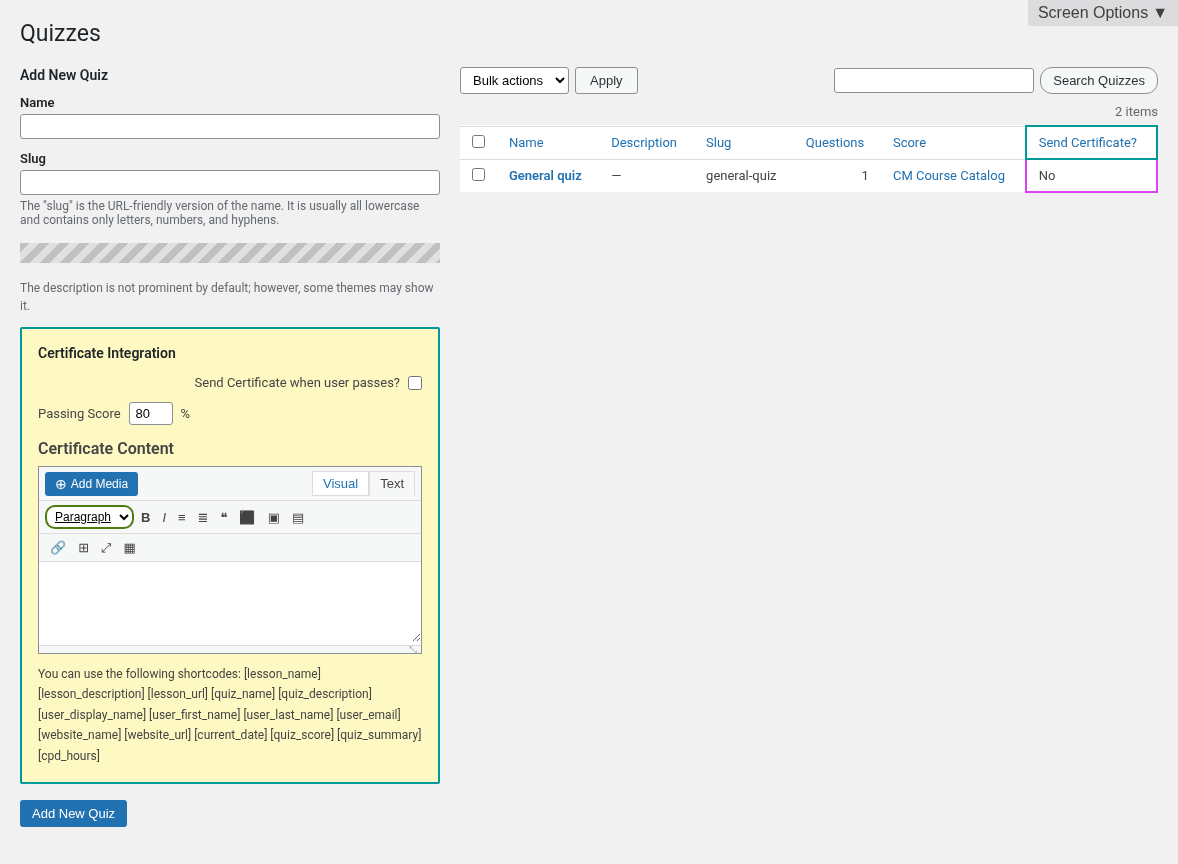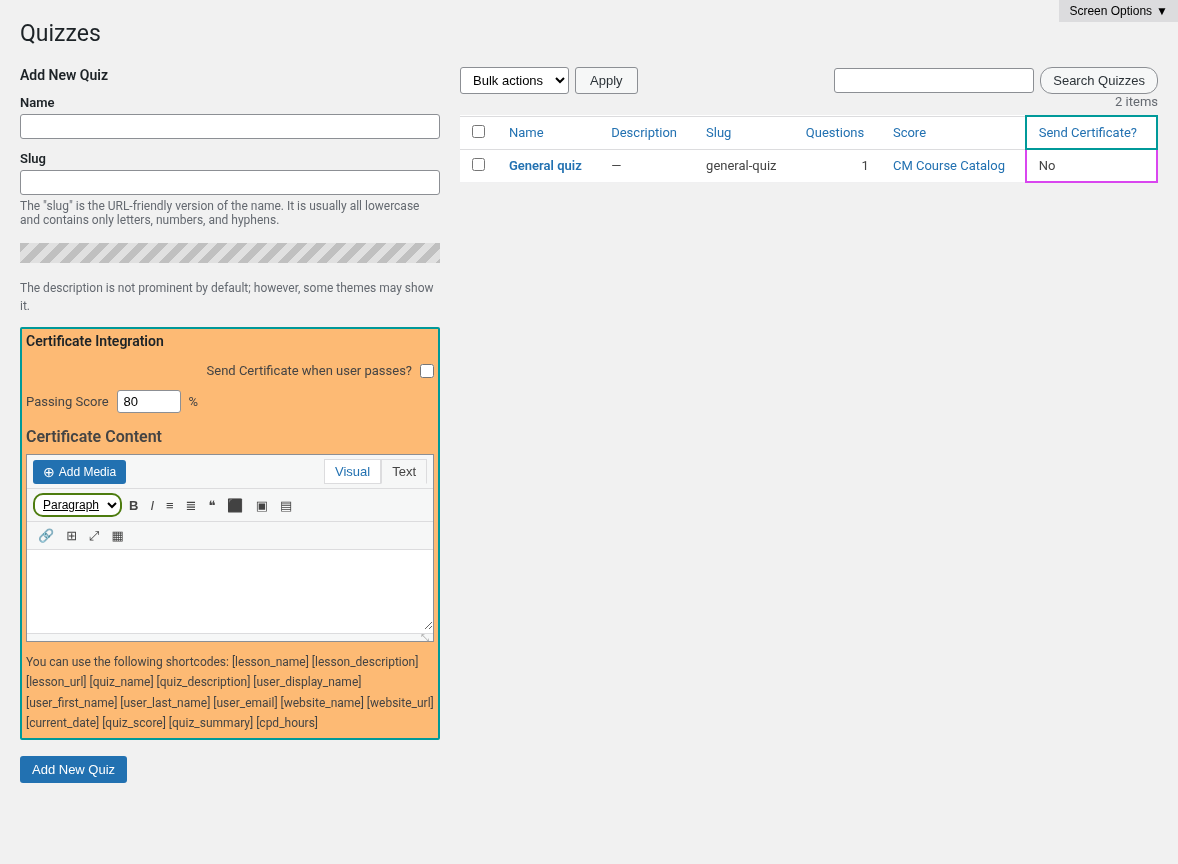--- a/index.html
+++ b/index.html
@@ -2,49 +2,49 @@
 <html><head>
   <meta charset="utf-8">
   <style>
     * { box-sizing: border-box; margin: 0; padding: 0; }
     body { font-family: -apple-system, BlinkMacSystemFont, "Segoe UI", Roboto, sans-serif; font-size: 13px; background: #f1f1f1; color: #444; }
     
     .admin-wrap { padding: 20px 20px 20px 20px; background: #f1f1f1; min-height: 864px; position: relative; }
     
     
     .screen-options-bar { position: absolute; top: 0; right: 0; background: #f1f1f1; }
-    .screen-options-btn { background: #dcdcde; border: none; padding: 4px 10px; font-size: 12px; color: #000000; cursor: pointer; display: flex; align-items: center; gap: 4px; }
+    .screen-options-btn { background: #dcdcde; border: none; padding: 4px 10px; font-size: 16px; color: #404040; cursor: pointer; display: flex; align-items: center; gap: 4px; }
     
     
     .page-title { font-size: 23px; font-weight: 400; color: #1d2327; margin-bottom: 20px; }
     
     .main-layout { display: flex; gap: 20px; }
     
     
     .left-col { width: 420px; flex-shrink: 0; }
     
     .add-new-quiz-title { font-size: 14px; font-weight: 600; color: #1d2327; margin-bottom: 12px; }
     
     .form-field { margin-bottom: 12px; }
     .form-label { display: block; font-weight: 600; font-size: 13px; margin-bottom: 4px; color: #1d2327; }
     .form-input { width: 100%; padding: 4px 8px; border: 1px solid #8c8f94; border-radius: 3px; font-size: 13px; color: #2c3338; background: #fff; }
     .form-hint { font-size: 12px; color: #646970; margin-top: 4px; }
     
     .description-hint { font-size: 12px; color: #646970; margin-bottom: 12px; line-height: 1.5; }
     
     
-    .cert-box { border: 2px solid #009999; background: #fdba74; padding: 4px; border-radius: 2px; }
+    .cert-box { border: 2px solid #009999; background: #fef9c3; padding: 16px; border-radius: 2px; }
     .cert-title { font-size: 14px; font-weight: 600; color: #1d2327; margin-bottom: 14px; }
     
     .cert-row { display: flex; align-items: center; gap: 8px; margin-bottom: 12px; font-size: 13px; justify-content: flex-end; }
     .cert-checkbox { width: 14px; height: 14px; cursor: pointer; }
     
     .passing-score-row { display: flex; align-items: center; gap: 8px; margin-bottom: 14px; font-size: 13px; }
     .passing-score-label { font-weight: normal; }
-    .passing-score-input { width: 64px; padding: 3px 6px; border: 1px solid #8c8f94; border-radius: 3px; font-size: 13px; }
+    .passing-score-input { width: 44px; padding: 3px 6px; border: 1px solid #8c8f94; border-radius: 3px; font-size: 13px; }
     .percent-label { font-size: 13px; }
     
     .cert-content-label { font-weight: 600; font-size: 16px; margin-bottom: 8px; display: block; }
     
     
     .editor-area { border: 1px solid #8c8f94; background: #fff; }
     .editor-top-bar { display: flex; justify-content: space-between; align-items: center; padding: 4px 6px; background: #f6f7f7; border-bottom: 1px solid #dcdcde; }
     .add-media-btn { background: #2271b1; color: #fff; border: none; padding: 4px 10px; border-radius: 3px; font-size: 12px; cursor: pointer; display: flex; align-items: center; gap: 4px; }
     .editor-tabs { display: flex; gap: 0; }
     .editor-tab { padding: 4px 10px; font-size: 13px; background: #fff; border: 1px solid #dcdcde; cursor: pointer; color: #2271b1; }
@@ -65,21 +65,21 @@
     .resize-icon { color: #999; font-size: 10px; }
     
     .shortcodes-info { margin-top: 10px; font-size: 12px; color: #444; line-height: 1.7; }
     
     
     .add-new-btn { margin-top: 16px; padding: 6px 12px; background: #2271b1; color: #fff; border: none; border-radius: 3px; font-size: 13px; cursor: pointer; }
     
     
     .right-col { flex: 1; }
     
-    .top-bar { display: flex; justify-content: space-between; align-items: center; }
+    .top-bar { display: flex; justify-content: space-between; align-items: center; margin-bottom: 10px; }
     .bulk-actions-area { display: flex; align-items: center; gap: 6px; }
     .bulk-select { padding: 4px 8px; border: 1px solid #8c8f94; border-radius: 3px; font-size: 13px; background: #fff; cursor: pointer; }
     .apply-btn { padding: 5px 14px; background: #f6f7f7; border: 1px solid #8c8f94; border-radius: 3px; font-size: 13px; cursor: pointer; color: #2c3338; }
     
     .search-area { display: flex; align-items: center; gap: 6px; }
     .search-input { padding: 4px 8px; border: 1px solid #8c8f94; border-radius: 3px; font-size: 13px; width: 200px; }
     .search-btn { padding: 5px 12px; background: #f6f7f7; border: 1px solid #8c8f94; border-radius: 12px; font-size: 13px; cursor: pointer; color: #2c3338; }
     
     .items-count { font-size: 13px; color: #646970; text-align: right; margin-bottom: 6px; }
     

